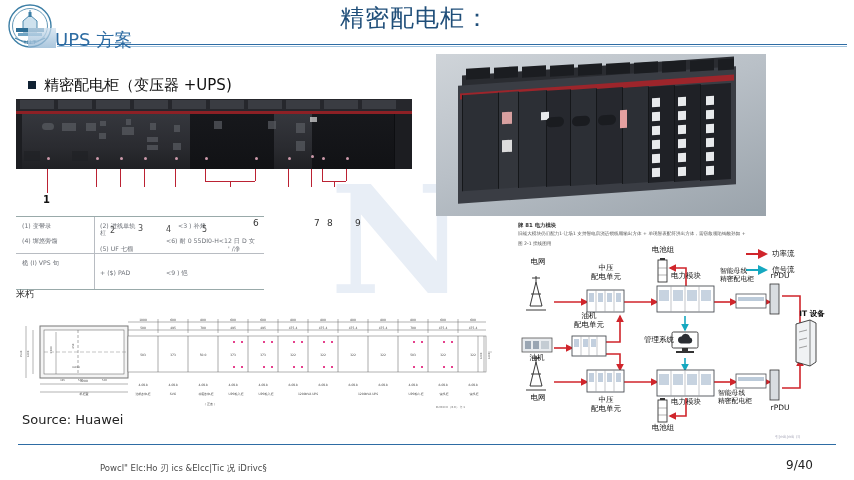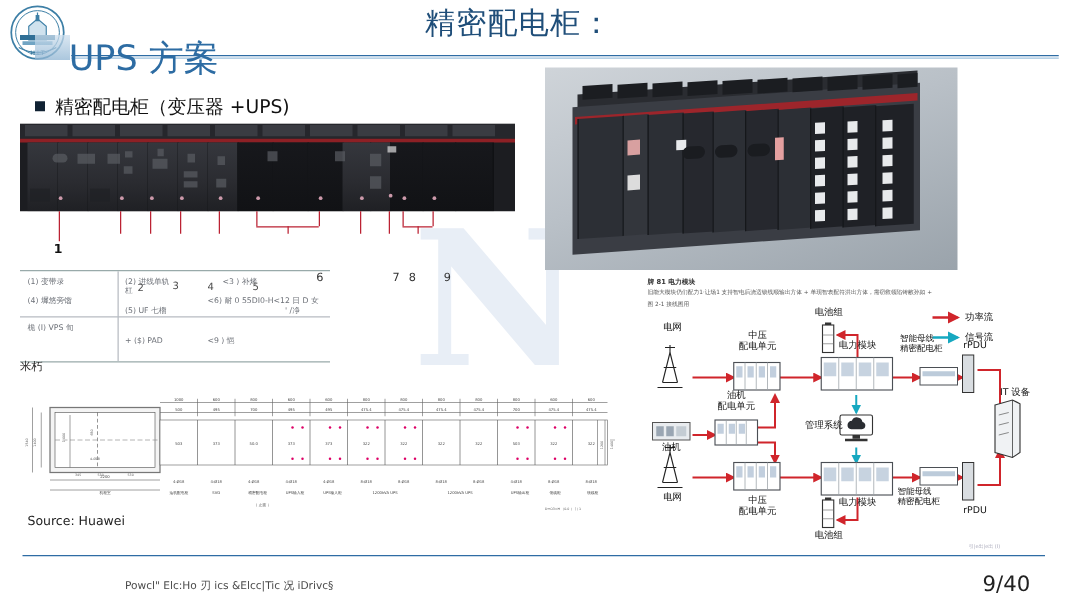--- a/index.html
+++ b/index.html
@@ -12,21 +12,21 @@
     color:#e8eef6;font-weight:700;letter-spacing:-6px;user-select:none;
     font-family:"DejaVu Serif","Liberation Serif",serif;}
 
   
   .hit-logo{position:absolute;left:3px;top:2px;width:54px;height:52px;}
   .slide-title{position:absolute;left:340px;top:2px;font-size:24px;color:#1f4e79;
     letter-spacing:1px;white-space:nowrap;}
   .title-rule{position:absolute;left:57px;top:44px;width:790px;height:0;
     border-top:1.6px solid #2e6ca4;}
   .title-rule.lower{top:46px;border-top:1px solid #9fc2de;width:790px;}
-  .heading{position:absolute;left:55px;top:28px;font-size:28px;color:#2d6ca3;
+  .heading{position:absolute;left:55px;top:28px;font-size:18px;color:#2d6ca3;
     letter-spacing:0px;background:transparent;padding-right:6px;white-space:nowrap;}
   .mini-badge{position:absolute;left:28px;top:28px;width:28px;height:20px;
     background:linear-gradient(#cfe0ee,#8fb4d2);opacity:.75;}
 
   
   .bullet{position:absolute;left:28px;top:76px;font-size:15px;color:#111;white-space:nowrap;}
   .bullet .sq{display:inline-block;width:8px;height:8px;background:#123;margin-right:8px;
     vertical-align:1px;}
 
   
@@ -59,21 +59,21 @@
   .fig-cap{position:absolute;left:16px;top:288px;font-size:9px;color:#222;line-height:1.35;}
 
   
   .dims{position:absolute;left:282px;top:243px;width:200px;font-size:14px;color:#c0392b;
     line-height:1.45;}
 
   
   .cad{position:absolute;left:16px;top:318px;width:478px;height:92px;background:#fff;}
   .cad svg{display:block;}
 
-  .source{position:absolute;left:22px;top:412px;font-size:10px;color:#222;}
+  .source{position:absolute;left:22px;top:412px;font-size:13px;color:#222;}
 
   
   .photo-right{position:absolute;left:436px;top:54px;width:330px;height:162px;
     background:linear-gradient(160deg,#cfd4d9 0%,#b9c0c7 45%,#9aa3ab 100%);overflow:hidden;}
   .pr-body{position:absolute;left:22px;top:22px;width:278px;height:118px;
     background:#3a3d44;transform:skewY(-4deg);}
   .pr-top{position:absolute;left:26px;top:12px;width:272px;height:20px;background:#2a2c31;
     transform:skewY(-4deg);}
   .pr-red{position:absolute;left:24px;top:30px;width:274px;height:6px;background:#9d252b;
     transform:skewY(-4deg);}
@@ -93,21 +93,21 @@
   .diagram svg{position:absolute;left:0;top:0;}
   .legend-lbl{position:absolute;font-size:7.5px;color:#111;white-space:nowrap;}
 
   
   .footer-rule{position:absolute;left:18px;top:444px;width:818px;height:0;
     border-top:1.4px solid #2e6ca4;}
   .peed{position:absolute;left:22px;top:450px;width:72px;height:24px;}
   .inst-cn{position:absolute;left:100px;top:450px;font-size:10.5px;color:#111;font-weight:bold;
     white-space:nowrap;}
   .inst-en{position:absolute;left:100px;top:463px;font-size:8.5px;color:#4a4a4a;white-space:nowrap;}
-  .pageno{position:absolute;left:786px;top:458px;font-size:17px;color:#222;}
+  .pageno{position:absolute;left:786px;top:458px;font-size:12px;color:#222;}
   .footer-tiny{position:absolute;left:775px;top:434px;font-size:4px;color:#aab;}
 </style>
 </head>
 <body>
 
 <div class="slide">
 
   <div class="watermark">N</div>
 
   <div class="hit-logo">
@@ -636,21 +636,21 @@
     <div class="dg-lbl" style="left:146px;top:178px;width:52px;">电力模块</div>
     <div class="dg-lbl" style="left:126px;top:26px;width:46px;">电池组</div>
     <div class="dg-lbl" style="left:126px;top:204px;width:46px;">电池组</div>
     <div class="dg-lbl" style="left:124px;top:116px;width:36px;text-align:right;">管理系统</div>
     <div class="dg-lbl sm" style="left:206px;top:48px;width:60px;white-space:pre-line;text-align:left;">智能母线
 精密配电柜</div>
     <div class="dg-lbl sm" style="left:204px;top:170px;width:60px;white-space:pre-line;text-align:left;">智能母线
 精密配电柜</div>
     <div class="dg-lbl" style="left:252px;top:52px;width:28px;">rPDU</div>
     <div class="dg-lbl" style="left:252px;top:184px;width:28px;">rPDU</div>
-    <div class="dg-lbl" style="left:276px;top:90px;width:44px;">IT 设备</div>
+    <div class="dg-lbl" style="left:276px;top:90px;width:44px;font-weight:bold;">IT 设备</div>
   </div>
 
   <div class="footer-tiny">引|e出|e出 (I)</div>
   <div class="footer-rule"></div>
 
   <div class="inst-en">Powcl" Elc:Ho 刃 ics &amp;Elcc|Tic 况 iDrivc§</div>
   <div class="pageno">9/40</div>
 
 </div>
 

